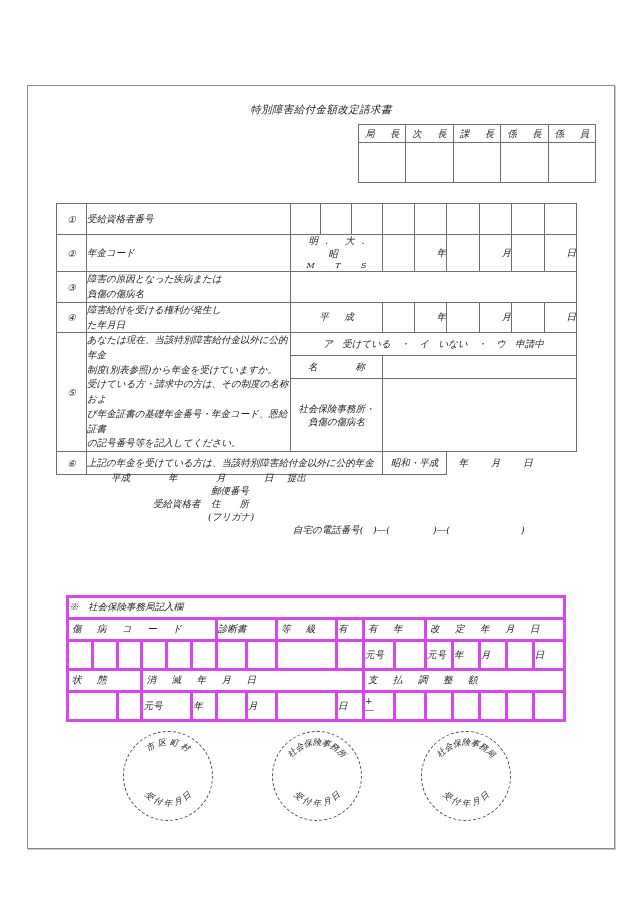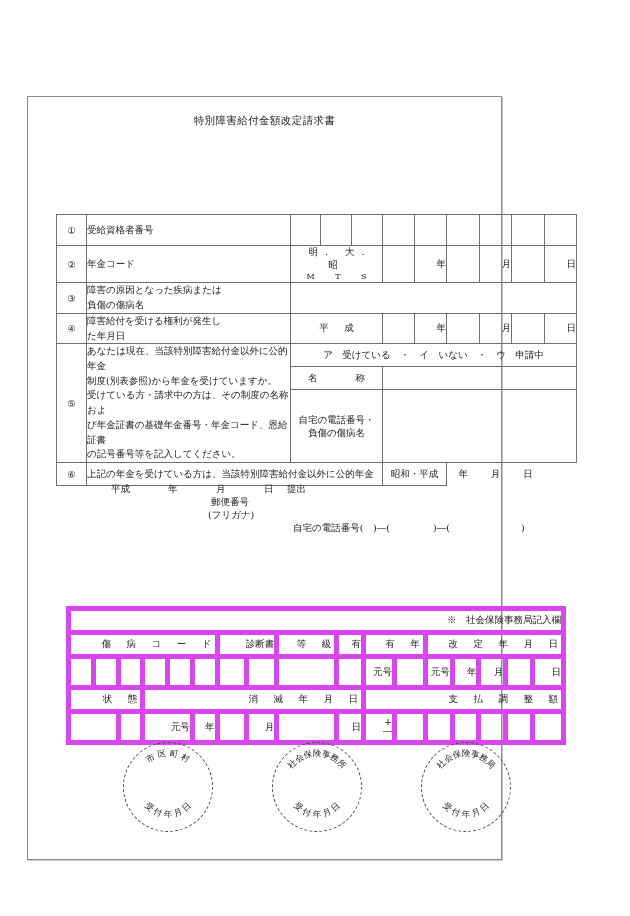--- a/index.html
+++ b/index.html
@@ -8,26 +8,27 @@
   }
   body {
     width: 630px; height: 916px;
     font-family: "DejaVu Serif", "Liberation Serif", serif;
     color: #1a1a1a;
     overflow: hidden;
     position: relative;
   }
   .page {
     position: absolute;
-    left: 27px; top: 96px;
-    width: 475px; height: 764px;
+    left: 27px; top: 85px;
+    width: 588px; height: 764px;
     border: 1px solid #8a8a8a;
     box-shadow: 1px 1px 0 #c9c9c9;
     background: #fff;
     box-sizing: border-box;
+    font-style: italic;
   }
   .inner { position: relative; width: 100%; height: 100%; }
 
   
   .title {
     position: absolute;
     left: 0; right: 0; top: 17px;
     text-align: center;
     font-size: 10.5px;
     letter-spacing: .4px;
@@ -120,24 +121,24 @@
   
   .ot {
     position: absolute;
     left: 38px; top: 509px;
     width: 500px;
     border-collapse: collapse;
     table-layout: fixed;
     font-size: 9.5px;
   }
   .ot td {
-    border: 5px solid #d946ef;
+    border: 3px solid #d946ef;
     padding: 0;
     height: 19px;
-    text-align: right;
+    text-align: left;
     vertical-align: middle;
   }
   .ot td.tall { height: 26px; }
   .ot .hdr { letter-spacing: 3px; text-indent: 3px; }
   .lft { text-align: left; padding-left: 3px; }
   .pm { line-height: 1.05; font-size: 9px; text-align: left; padding-left: 5px; }
 
   
   .stamps {
     position: absolute;
@@ -154,20 +155,42 @@
   .stamp text { font-size: 8.5px; font-family: "DejaVu Serif", serif; fill: #222; }
 </style>
 </head>
 <body>
 
 <div class="page">
 <div class="inner">
 
   <div class="title">特別障害給付金額改定請求書</div>
 
+  <div class="approval">
+    <div class="col">
+      <div class="hd">局　長</div>
+      <div class="bd"></div>
+    </div>
+    <div class="col">
+      <div class="hd">次　長</div>
+      <div class="bd"></div>
+    </div>
+    <div class="col">
+      <div class="hd">課　長</div>
+      <div class="bd"></div>
+    </div>
+    <div class="col">
+      <div class="hd">係　長</div>
+      <div class="bd"></div>
+    </div>
+    <div class="col">
+      <div class="hd">係　員</div>
+      <div class="bd"></div>
+    </div>
+  </div>
 
   <table class="mt">
     <colgroup>
       <col style="width:30px">
           <col style="width:204px">
       <col style="width:30px">
           <col style="width:31px">
           <col style="width:31px">
       <col style="width:32px">
           <col style="width:32px">
@@ -241,21 +264,21 @@
         <div>の記号番号等を記入してください。</div>
       </td>
       <td class="ctr h22" colspan="9">ア　受けている　・　イ　いない　・　ウ　申請中</td>
     </tr>
     <tr>
       <td class="ctr h22" colspan="3">名　　　　称</td>
       <td colspan="6"></td>
     </tr>
     <tr>
       <td class="ctr" colspan="3" style="line-height:1.4;padding:2px 0">
-        <div>自宅の電話番号・</div>
+        <div>社会保険事務所・</div>
         <div>負傷の傷病名</div>
       </td>
       <td colspan="6"></td>
     </tr>
 
     <tr>
       <td class="num h22">⑥</td>
       <td class="lbl" colspan="4">上記の年金を受けている方は、当該特別障害給付金以外に公的年金</td>
       <td class="ctr" colspan="2">昭和・平成</td>
       <td class="ctr nocell" style="border-left:none;border-right:none">年</td>
@@ -269,20 +292,24 @@
   <div class="sub">
     <div class="r">
       <span class="a" style="left:55px">平成</span>
       <span class="a" style="left:112px">年</span>
       <span class="a" style="left:160px">月</span>
       <span class="a" style="left:208px">日</span>
       <span class="a" style="left:231px">提出</span>
     </div>
     <div class="r">
       <span class="a" style="left:155px">郵便番号</span>
+    </div>
+    <div class="r">
+      <span class="a" style="left:97px">受給資格者</span>
+      <span class="a" style="left:155px">住　　所</span>
     </div>
     <div class="r">
       <span class="a" style="left:152px">(フリガナ)</span>
     </div>
     <div class="r" style="height:14px">
       <span class="a" style="left:237px">自宅の電話番号(</span>
       <span class="a" style="left:317px">)―(</span>
       <span class="a" style="left:377px">)―(</span>
       <span class="a" style="left:465px">)</span>
     </div>

